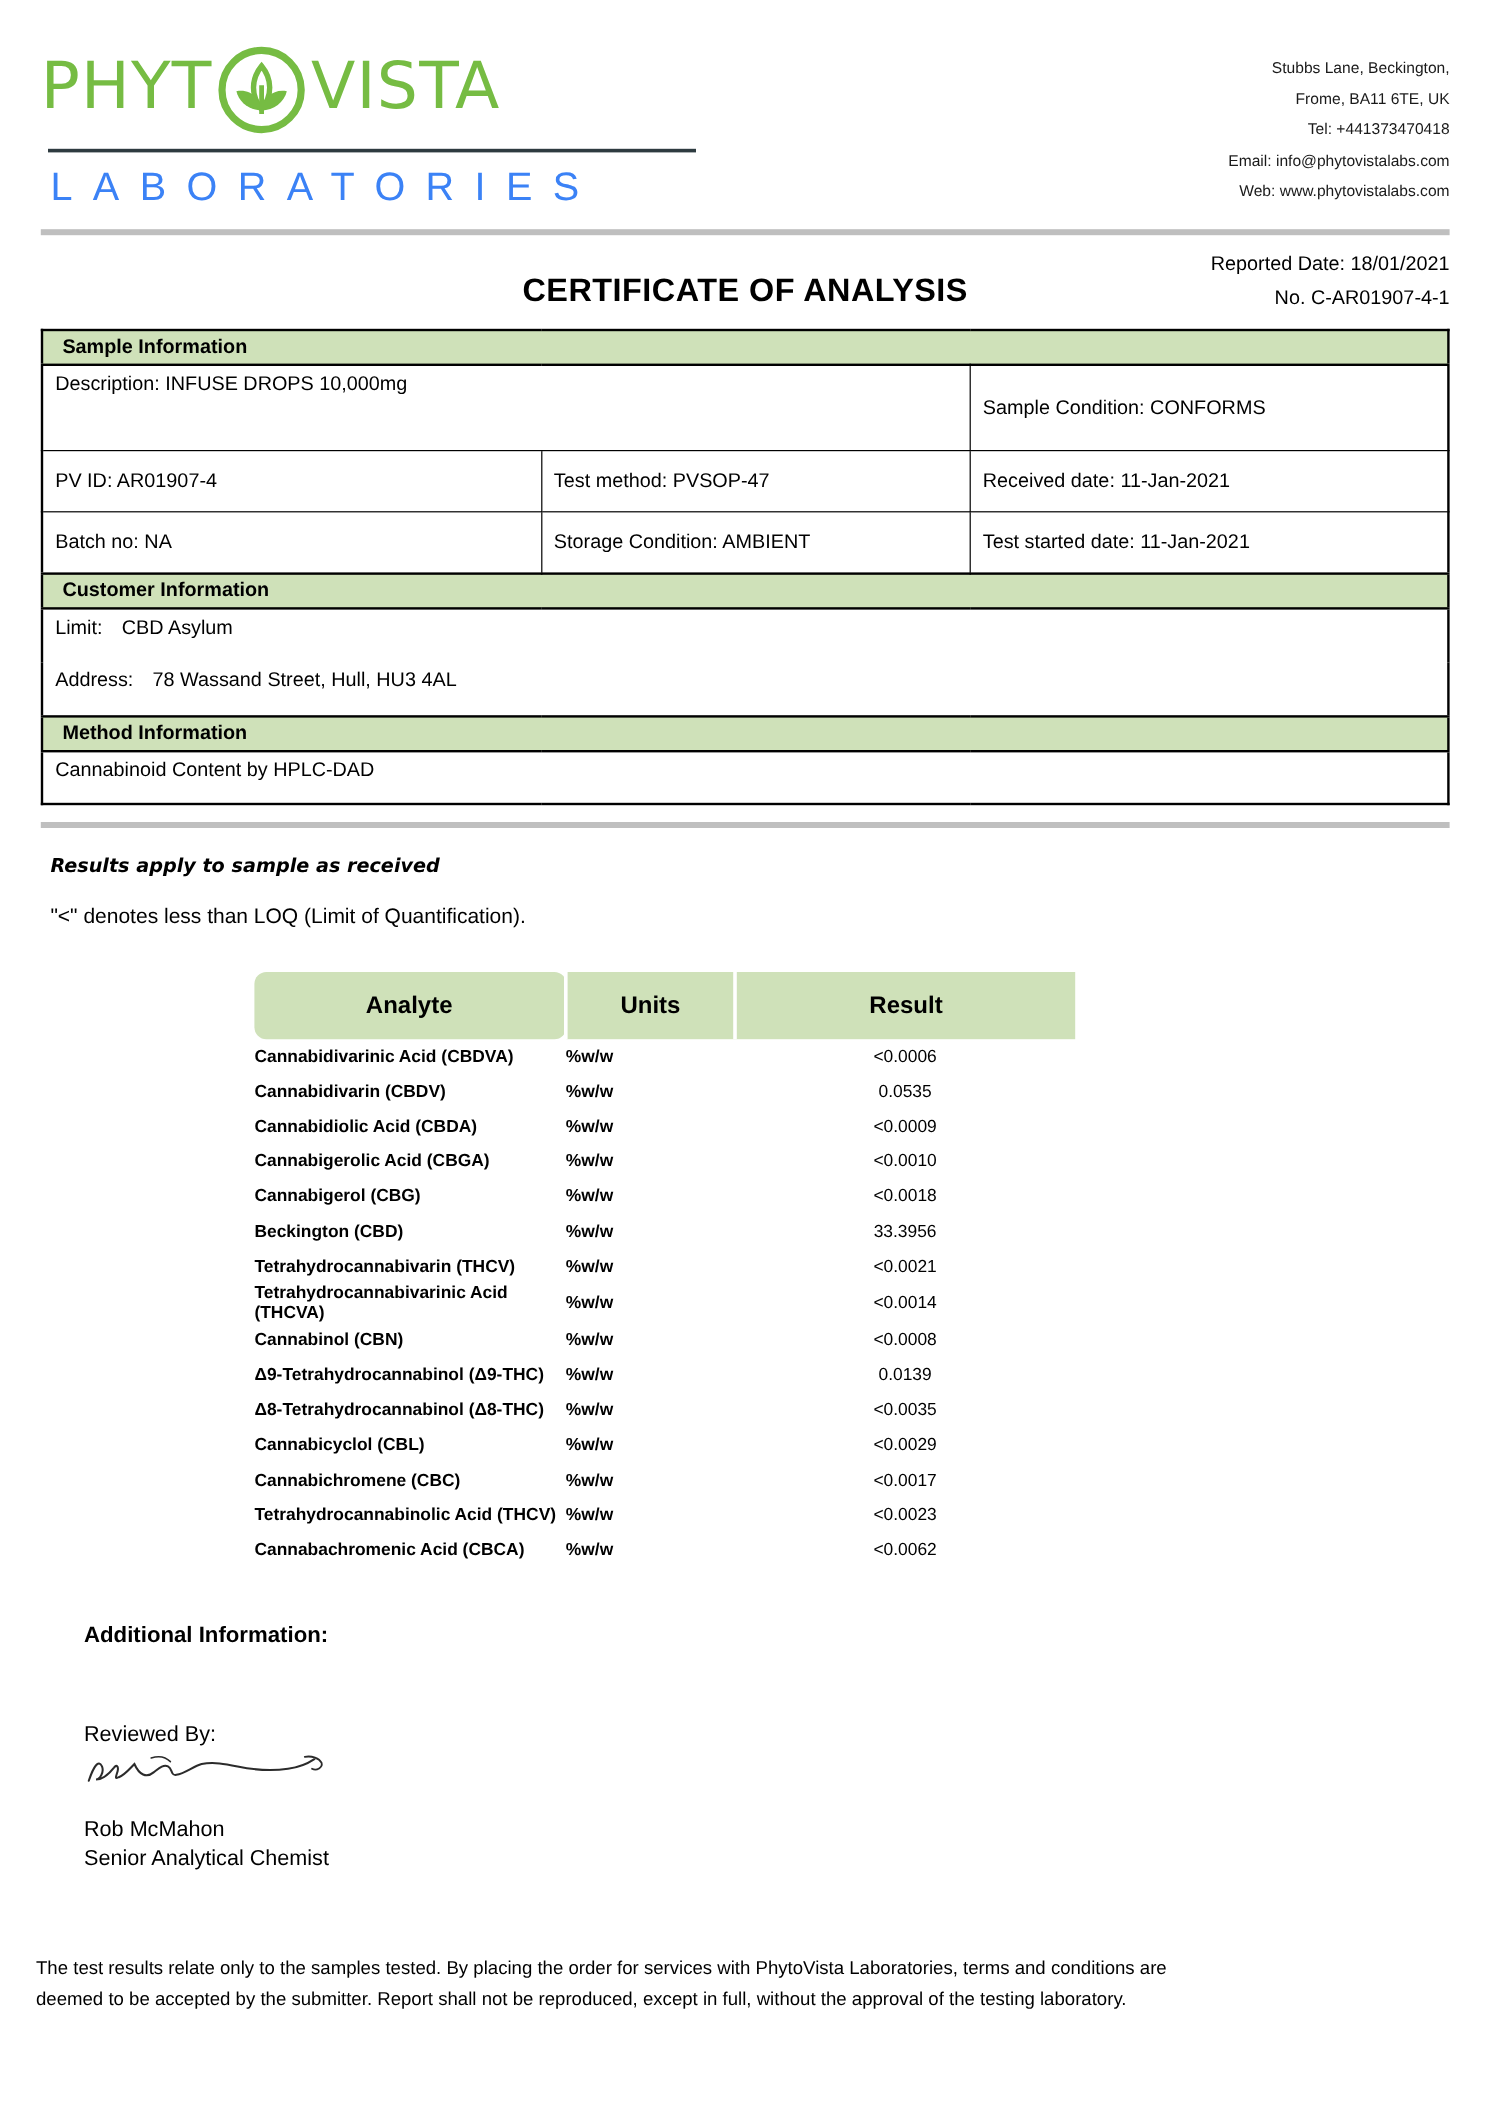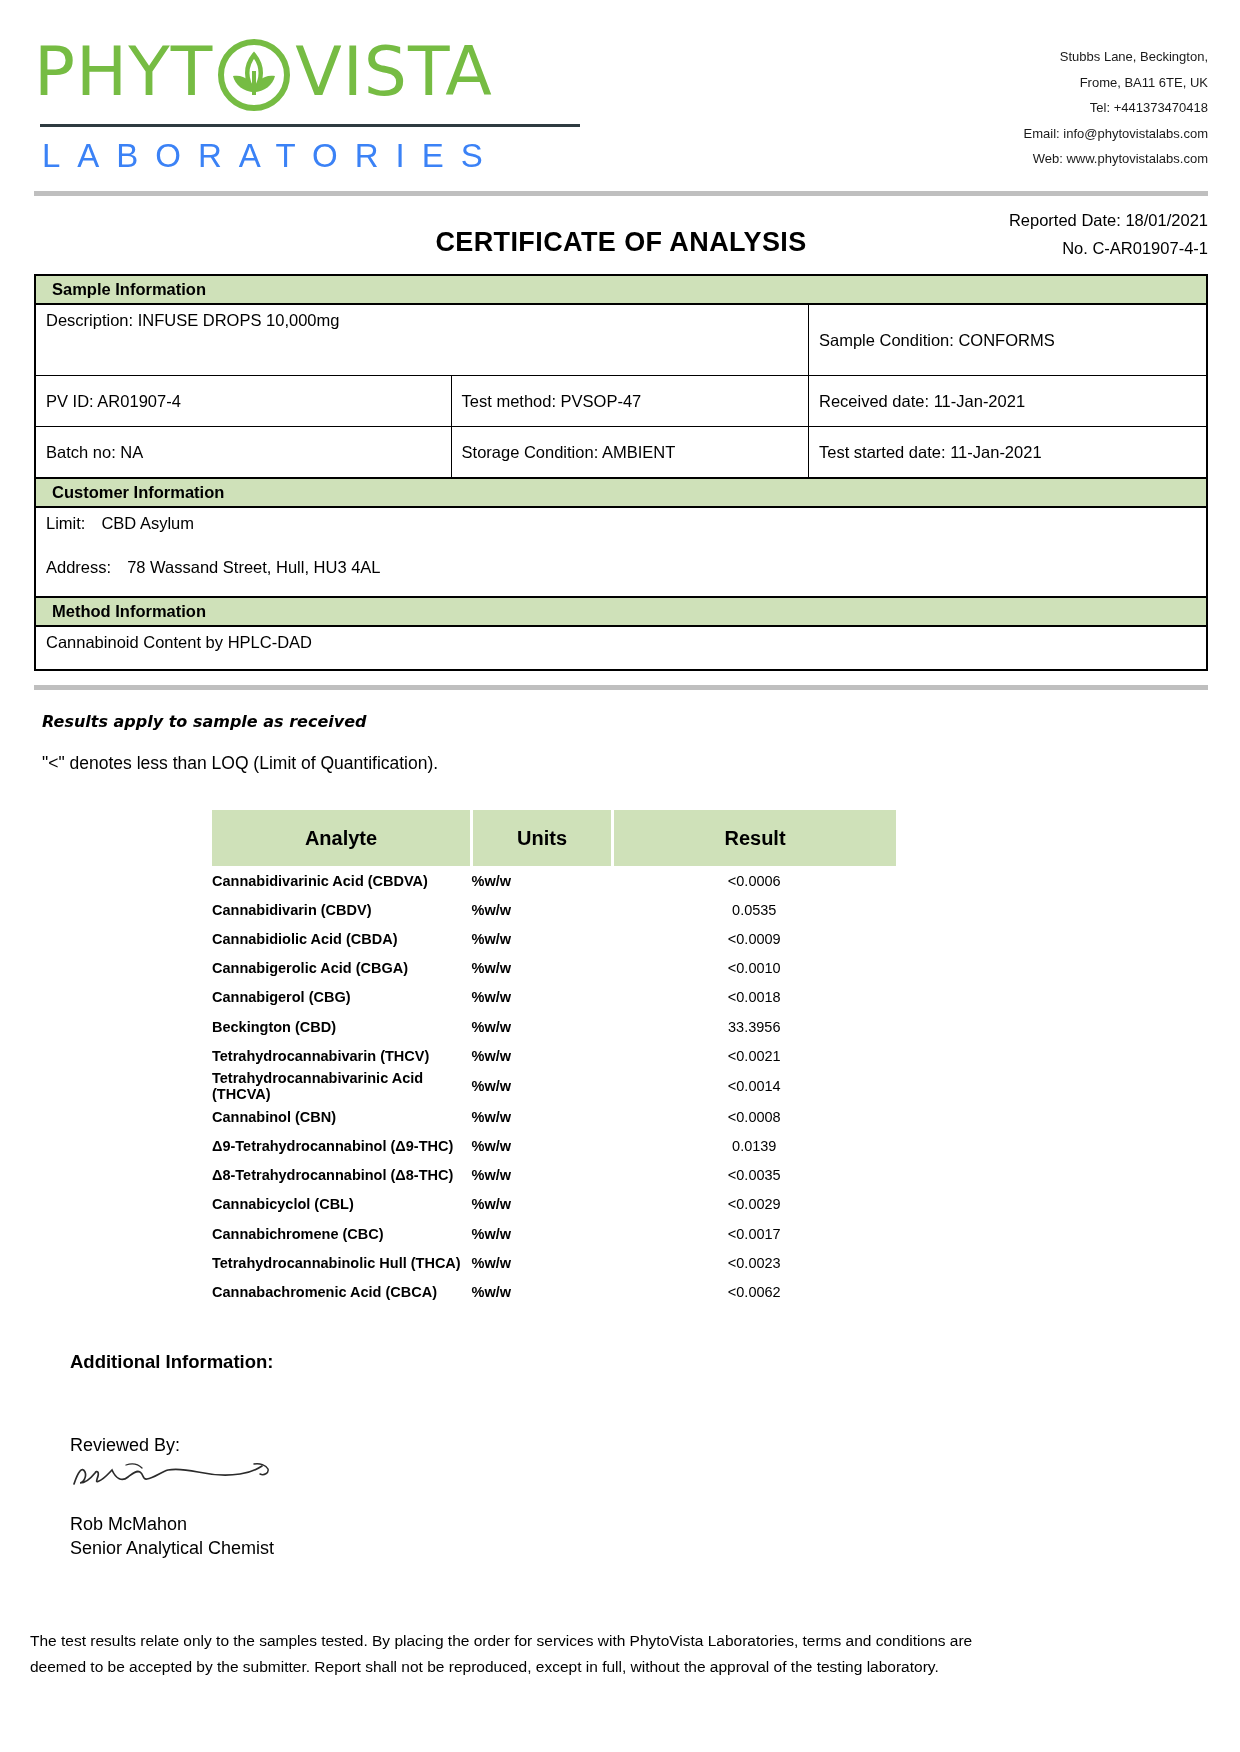--- a/index.html
+++ b/index.html
@@ -36,21 +36,21 @@
     flex: 0 0 auto;
   }
   .wordmark {
     display: flex;
     align-items: center;
     height: 92px;
     line-height: 1;
   }
   .wordmark .wm-text {
     font-family: "DejaVu Sans", sans-serif;
-    font-size: 68px;
+    font-size: 54px;
     letter-spacing: 1px;
     color: #76bc43;
     font-weight: 400;
   }
   .leaf-mark {
     display: inline-block;
     width: 80px;
     height: 80px;
     margin: 0 1px;
     position: relative;
@@ -171,21 +171,21 @@
   }
   .results-table th {
     background: #cfe1b9;
     font-size: 20px;
     font-weight: bold;
     height: 54px;
     vertical-align: middle;
     border-right: 3px solid #ffffff;
   }
   .results-table th.last { border-right: none; }
-  .col-analyte { width: 256px; }
+  .col-analyte { width: 256px; border-radius: 10px; }
   .col-units   { width: 136px; }
   .col-result  { width: 280px; }
   .results-table td {
     font-size: 14.5px;
     height: 29.2px;
     padding: 0;
     vertical-align: middle;
   }
   .td-analyte {
     font-weight: bold;
@@ -411,21 +411,21 @@
           <td class="td-analyte">Cannabicyclol (CBL)</td>
           <td class="td-units">%w/w</td>
           <td class="td-result">&lt;0.0029</td>
         </tr>
         <tr>
           <td class="td-analyte">Cannabichromene (CBC)</td>
           <td class="td-units">%w/w</td>
           <td class="td-result">&lt;0.0017</td>
         </tr>
         <tr>
-          <td class="td-analyte">Tetrahydrocannabinolic Hull (THCA)</td>
+          <td class="td-analyte">Tetrahydrocannabinolic Acid (THCV)</td>
           <td class="td-units">%w/w</td>
           <td class="td-result">&lt;0.0023</td>
         </tr>
         <tr>
           <td class="td-analyte">Cannabachromenic Acid (CBCA)</td>
           <td class="td-units">%w/w</td>
           <td class="td-result">&lt;0.0062</td>
         </tr>
       </tbody>
     </table>

